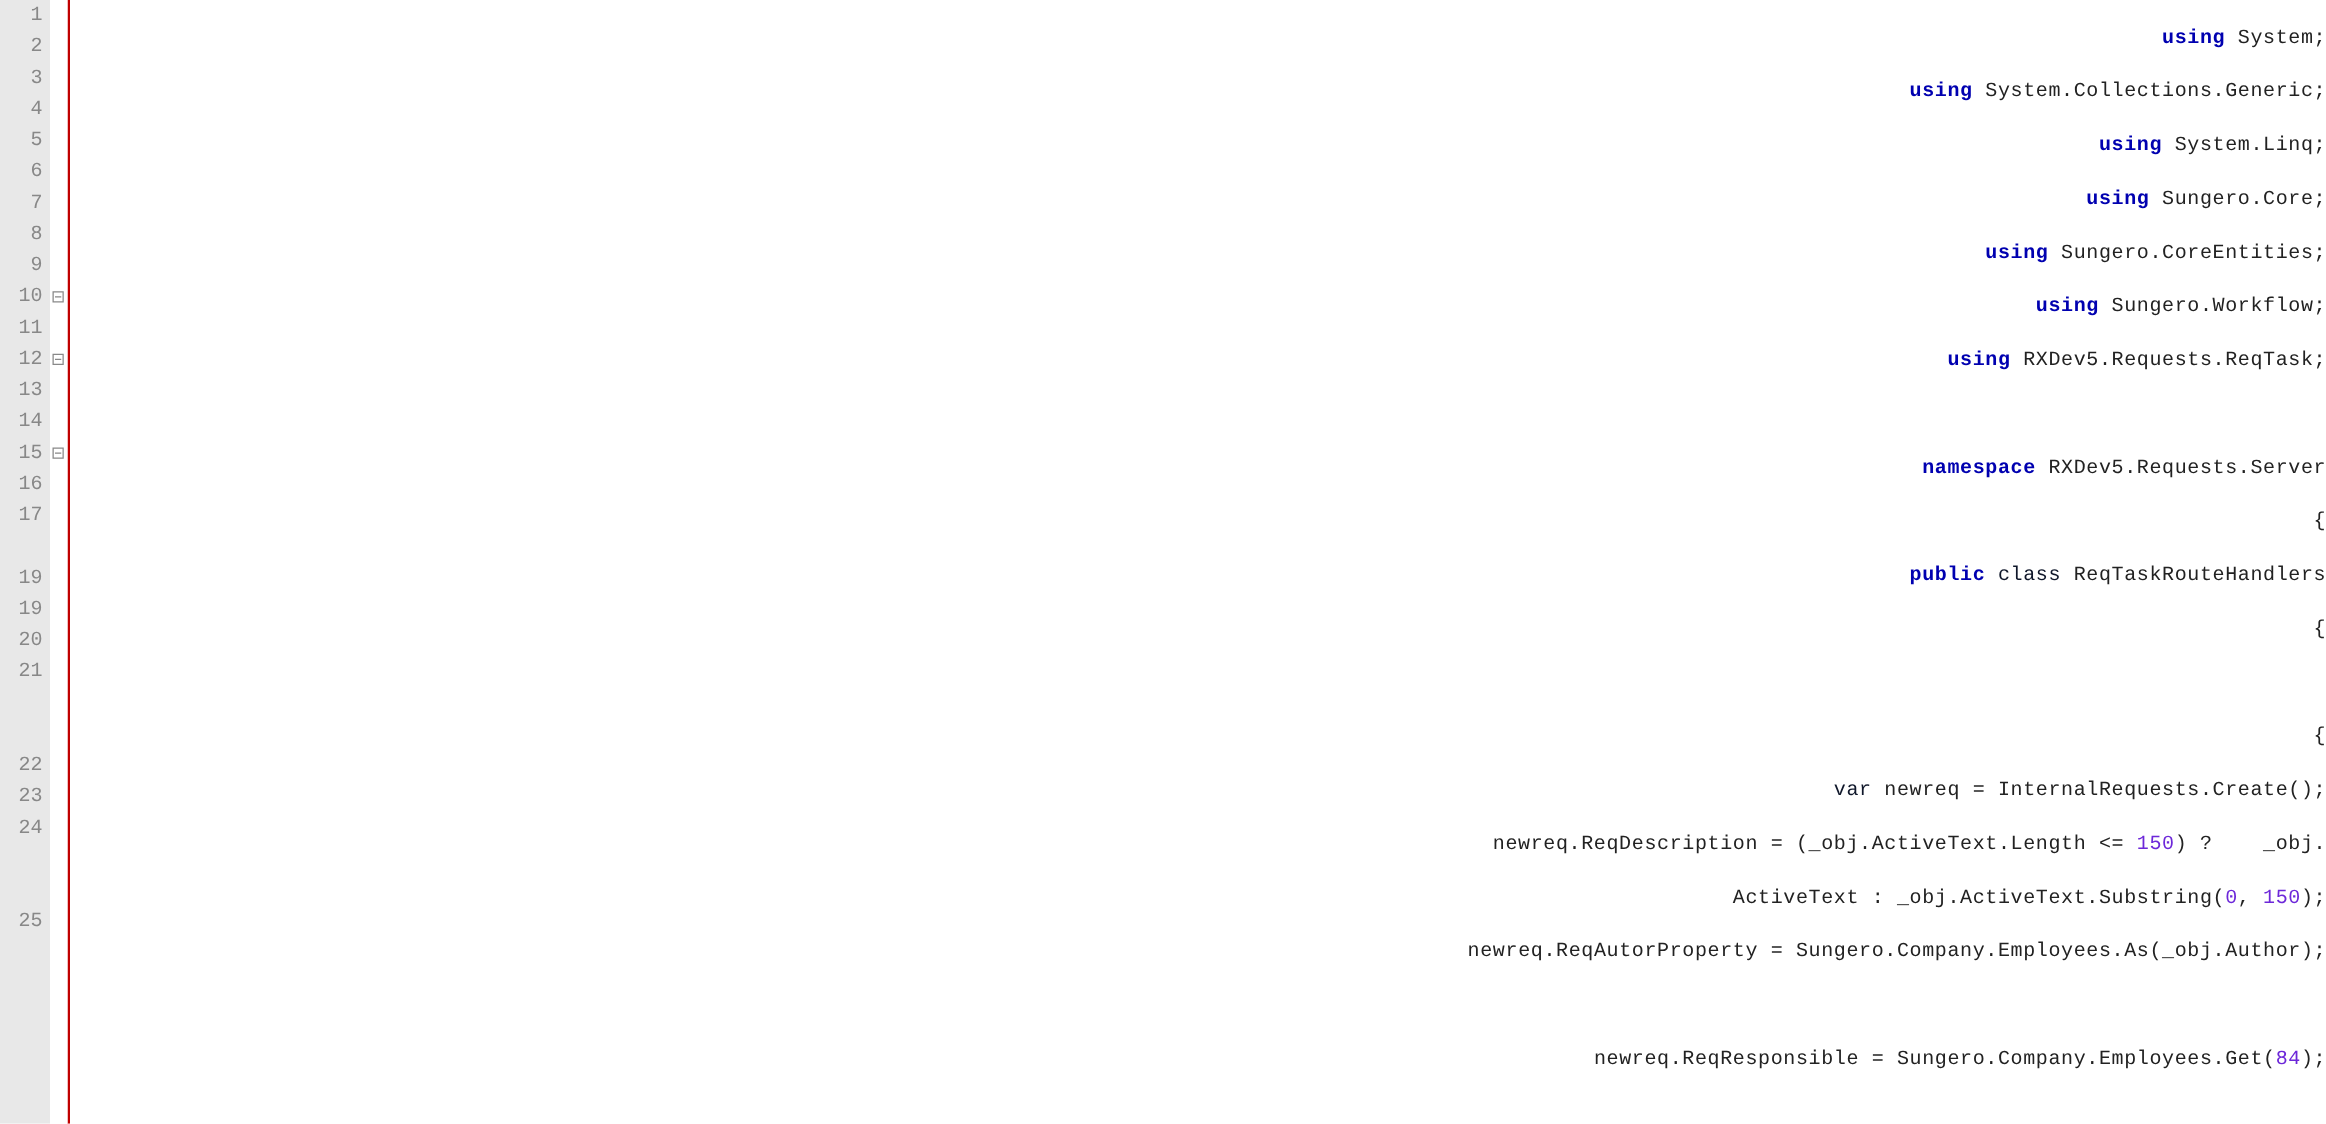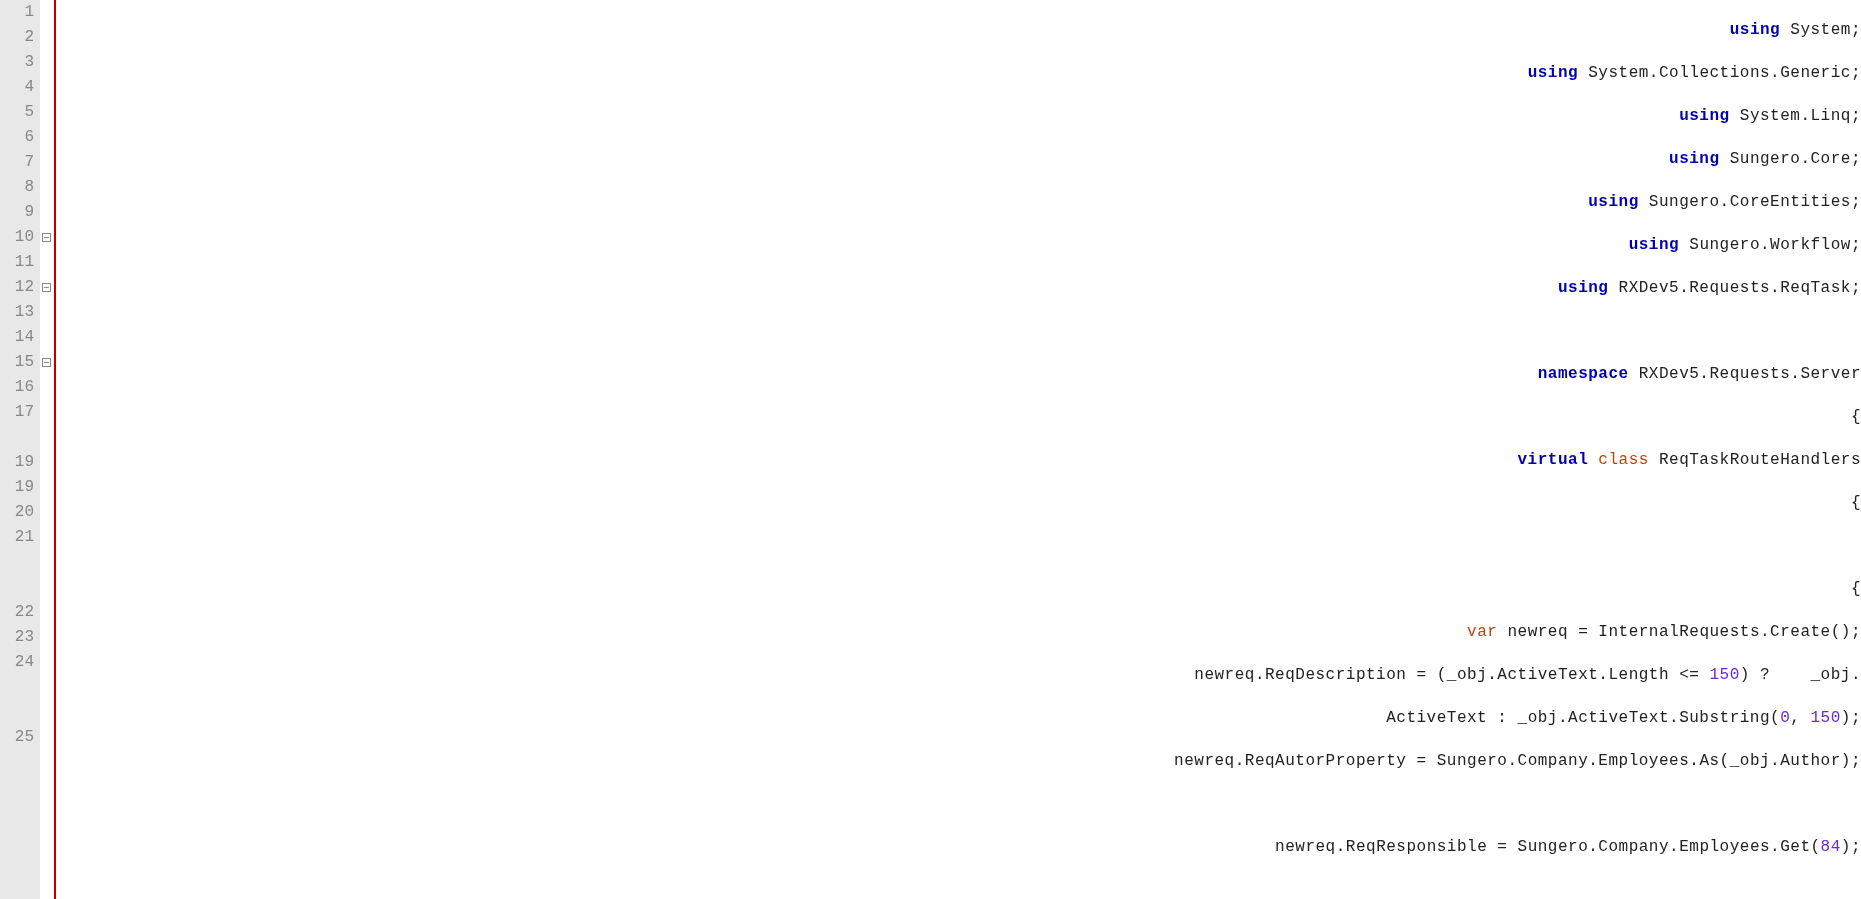--- a/index.html
+++ b/index.html
@@ -51,21 +51,21 @@
     background: #c00000;
   }
   .code {
     flex: 1;
     white-space: pre;
     position: relative;
     letter-spacing: 0.5px;
   }
   .line { height: 25px; line-height: 25px; padding-left: 14px; text-align: right; }
   .kw { color: #0000b0; font-weight: bold; }
-  .typekw { color: #c2410c; margin-top: 47px; }
+  .typekw { color: #0f172a; margin-top: 47px; }
   .num { color: #6d28d9; }
   .plain { color: #222; }
 </style>
 </head>
 <body>
 
 <div class="gutter">
   <div>1</div>
   <div>2</div>
   <div>3</div>
@@ -105,21 +105,21 @@
 <div class="line"><span class="kw">using</span><span class="plain"> System;</span></div>
 <div class="line"><span class="kw">using</span><span class="plain"> System.Collections.Generic;</span></div>
 <div class="line"><span class="kw">using</span><span class="plain"> System.Linq;</span></div>
 <div class="line"><span class="kw">using</span><span class="plain"> Sungero.Core;</span></div>
 <div class="line"><span class="kw">using</span><span class="plain"> Sungero.CoreEntities;</span></div>
 <div class="line"><span class="kw">using</span><span class="plain"> Sungero.Workflow;</span></div>
 <div class="line"><span class="kw">using</span><span class="plain"> RXDev5.Requests.ReqTask;</span></div>
 <div class="line"></div>
 <div class="line"><span class="kw">namespace</span><span class="plain"> RXDev5.Requests.Server</span></div>
 <div class="line"><span class="plain">{</span></div>
-<div class="line"><span>                  </span><span class="kw">virtual</span> <span class="typekw">class</span><span class="plain"> ReqTaskRouteHandlers</span></div>
+<div class="line"><span>                  </span><span class="kw">public</span> <span class="typekw">class</span><span class="plain"> ReqTaskRouteHandlers</span></div>
 <div class="line"><span>                  </span><span class="plain">{</span></div>
 <div class="line"></div>
 <div class="line"><span>                                    </span><span class="plain">{</span></div>
 <div class="line"><span>                                                      </span><span class="typekw">var</span><span class="plain"> newreq = InternalRequests.Create();</span></div>
 <div class="line"><span>                                                      </span><span class="plain">newreq.ReqDescription = (_obj.ActiveText.Length &lt;= </span><span class="num">150</span><span class="plain">) ?    _obj.</span></div>
 <div class="line"><span>                                                      </span><span class="plain">ActiveText : _obj.ActiveText.Substring(</span><span class="num">0</span><span class="plain">, </span><span class="num">150</span><span class="plain">);</span></div>
 <div class="line"><span>                                                      </span><span class="plain">newreq.ReqAutorProperty = Sungero.Company.Employees.As(_obj.Author);</span></div>
 <div class="line"><span>                                                      </span></div>
 <div class="line"><span>                                                      </span><span class="plain">newreq.ReqResponsible = Sungero.Company.Employees.Get(</span><span class="num">84</span><span class="plain">);</span></div>
 

